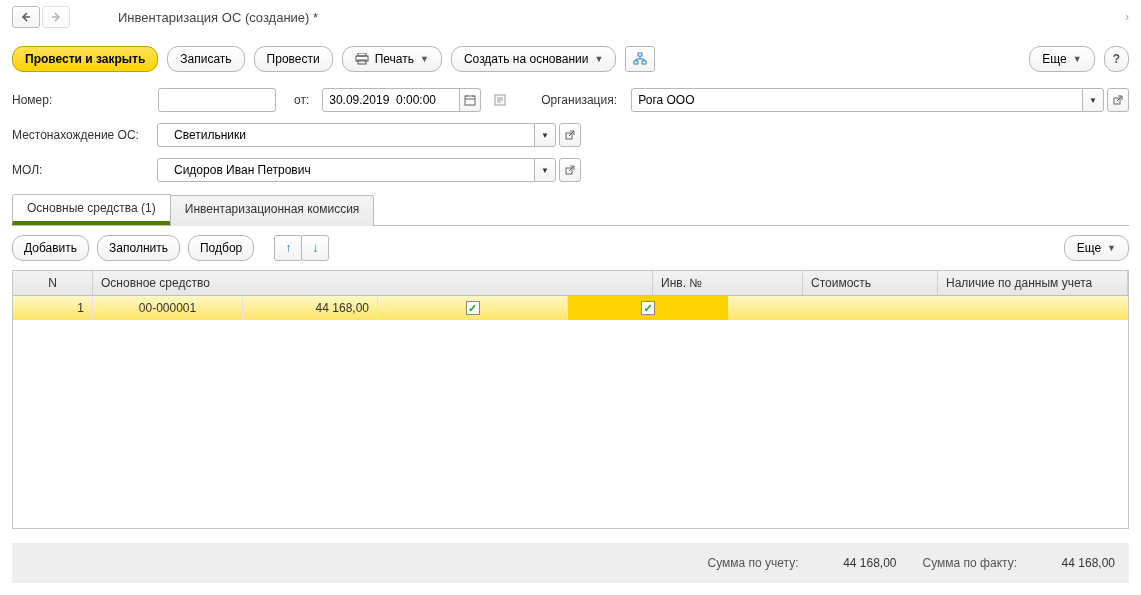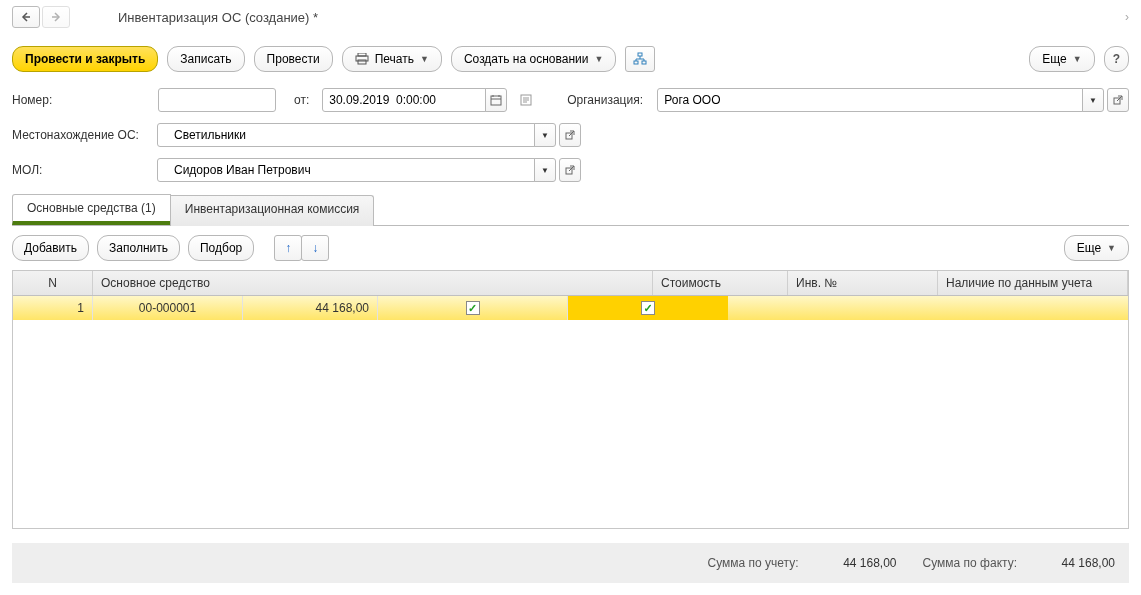--- a/index.html
+++ b/index.html
@@ -21,21 +21,21 @@
   .icon-btn { width:30px; height:26px; border:1px solid #b7b7b7; border-radius:3px; background:linear-gradient(#fff,#f3f3f3); display:inline-flex; align-items:center; justify-content:center; cursor:pointer; }
   .spacer { flex:1; }
 
   
   .formrow { display:flex; align-items:center; margin-bottom: 11px; gap:8px; }
   .lbl { min-width: 137px; }
   .lbl.short { min-width:64px; }
   .lbl.org { margin-left: 22px; min-width: 82px; }
   .input { height:24px; border:1px solid #b7b7b7; border-radius:3px; padding: 0 6px; font-family:inherit; font-size:12px; background:#fff; }
   .inp-number { width:118px; }
-  .inp-date { width:164px; }
+  .inp-date { width:138px; }
   .inp-from { font-size:12px; margin: 0 5px 0 10px; }
   .cal-btn, .side-btn { width:22px; height:24px; border:1px solid #b7b7b7; background:linear-gradient(#fff,#f3f3f3); border-radius:3px; display:inline-flex; align-items:center; justify-content:center; cursor:pointer; }
   .side-btn { margin-left:-1px; border-top-left-radius:0; border-bottom-left-radius:0; }
   .inp-location, .inp-mol { width: 378px; padding-left: 16px; }
   .inp-org { flex:1; }
   .field-wrap { display:flex; align-items:center; }
   .field-wrap .input { border-top-right-radius:0; border-bottom-right-radius:0; }
 
   
   .tabstrip { display:flex; border-bottom:1px solid #bbb; margin-top:12px;}
@@ -221,22 +221,22 @@
   <button class="btn">
     <span>Еще</span>
     <span class="caret">▼</span>
   </button>
 </div>
 
 <div class="table">
   <div class="thead">
     <div class="th col-n">N</div>
     <div class="th col-os">Основное средство</div>
+    <div class="th col-inv">Инв. №</div>
     <div class="th col-cost">Стоимость</div>
-    <div class="th col-inv">Инв. №</div>
     <div class="th col-acct">Наличие по данным учета</div>
   </div>
   <div class="tbody">
     <div class="tr sel">
       <div class="td col-n">1</div>
       <div class="td col-inv">00-000001</div>
       <div class="td col-cost">44 168,00</div>
       <div class="td col-acct">
           <span class="chk">✓</span>
         </div>

